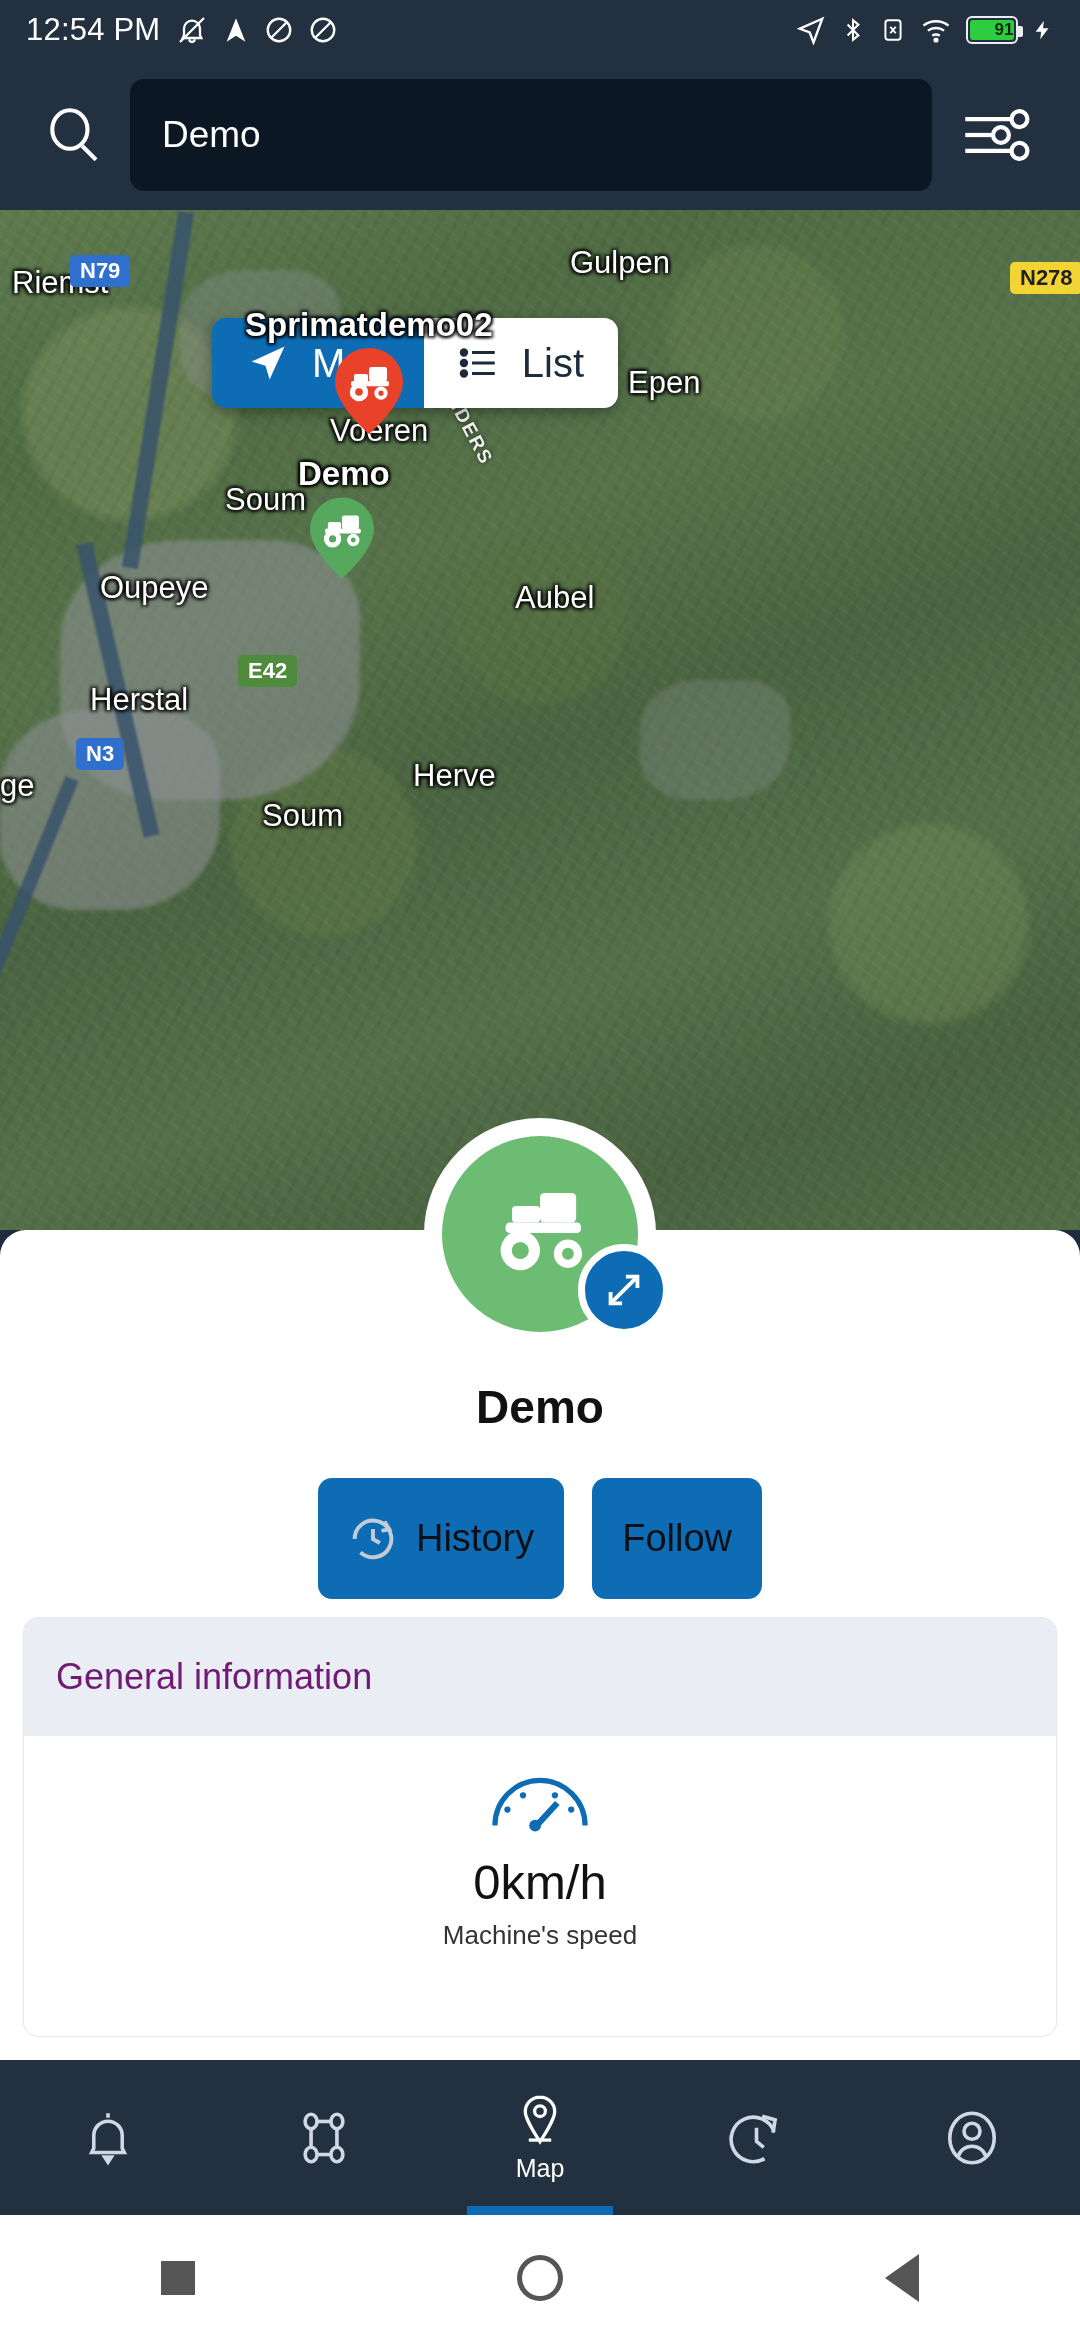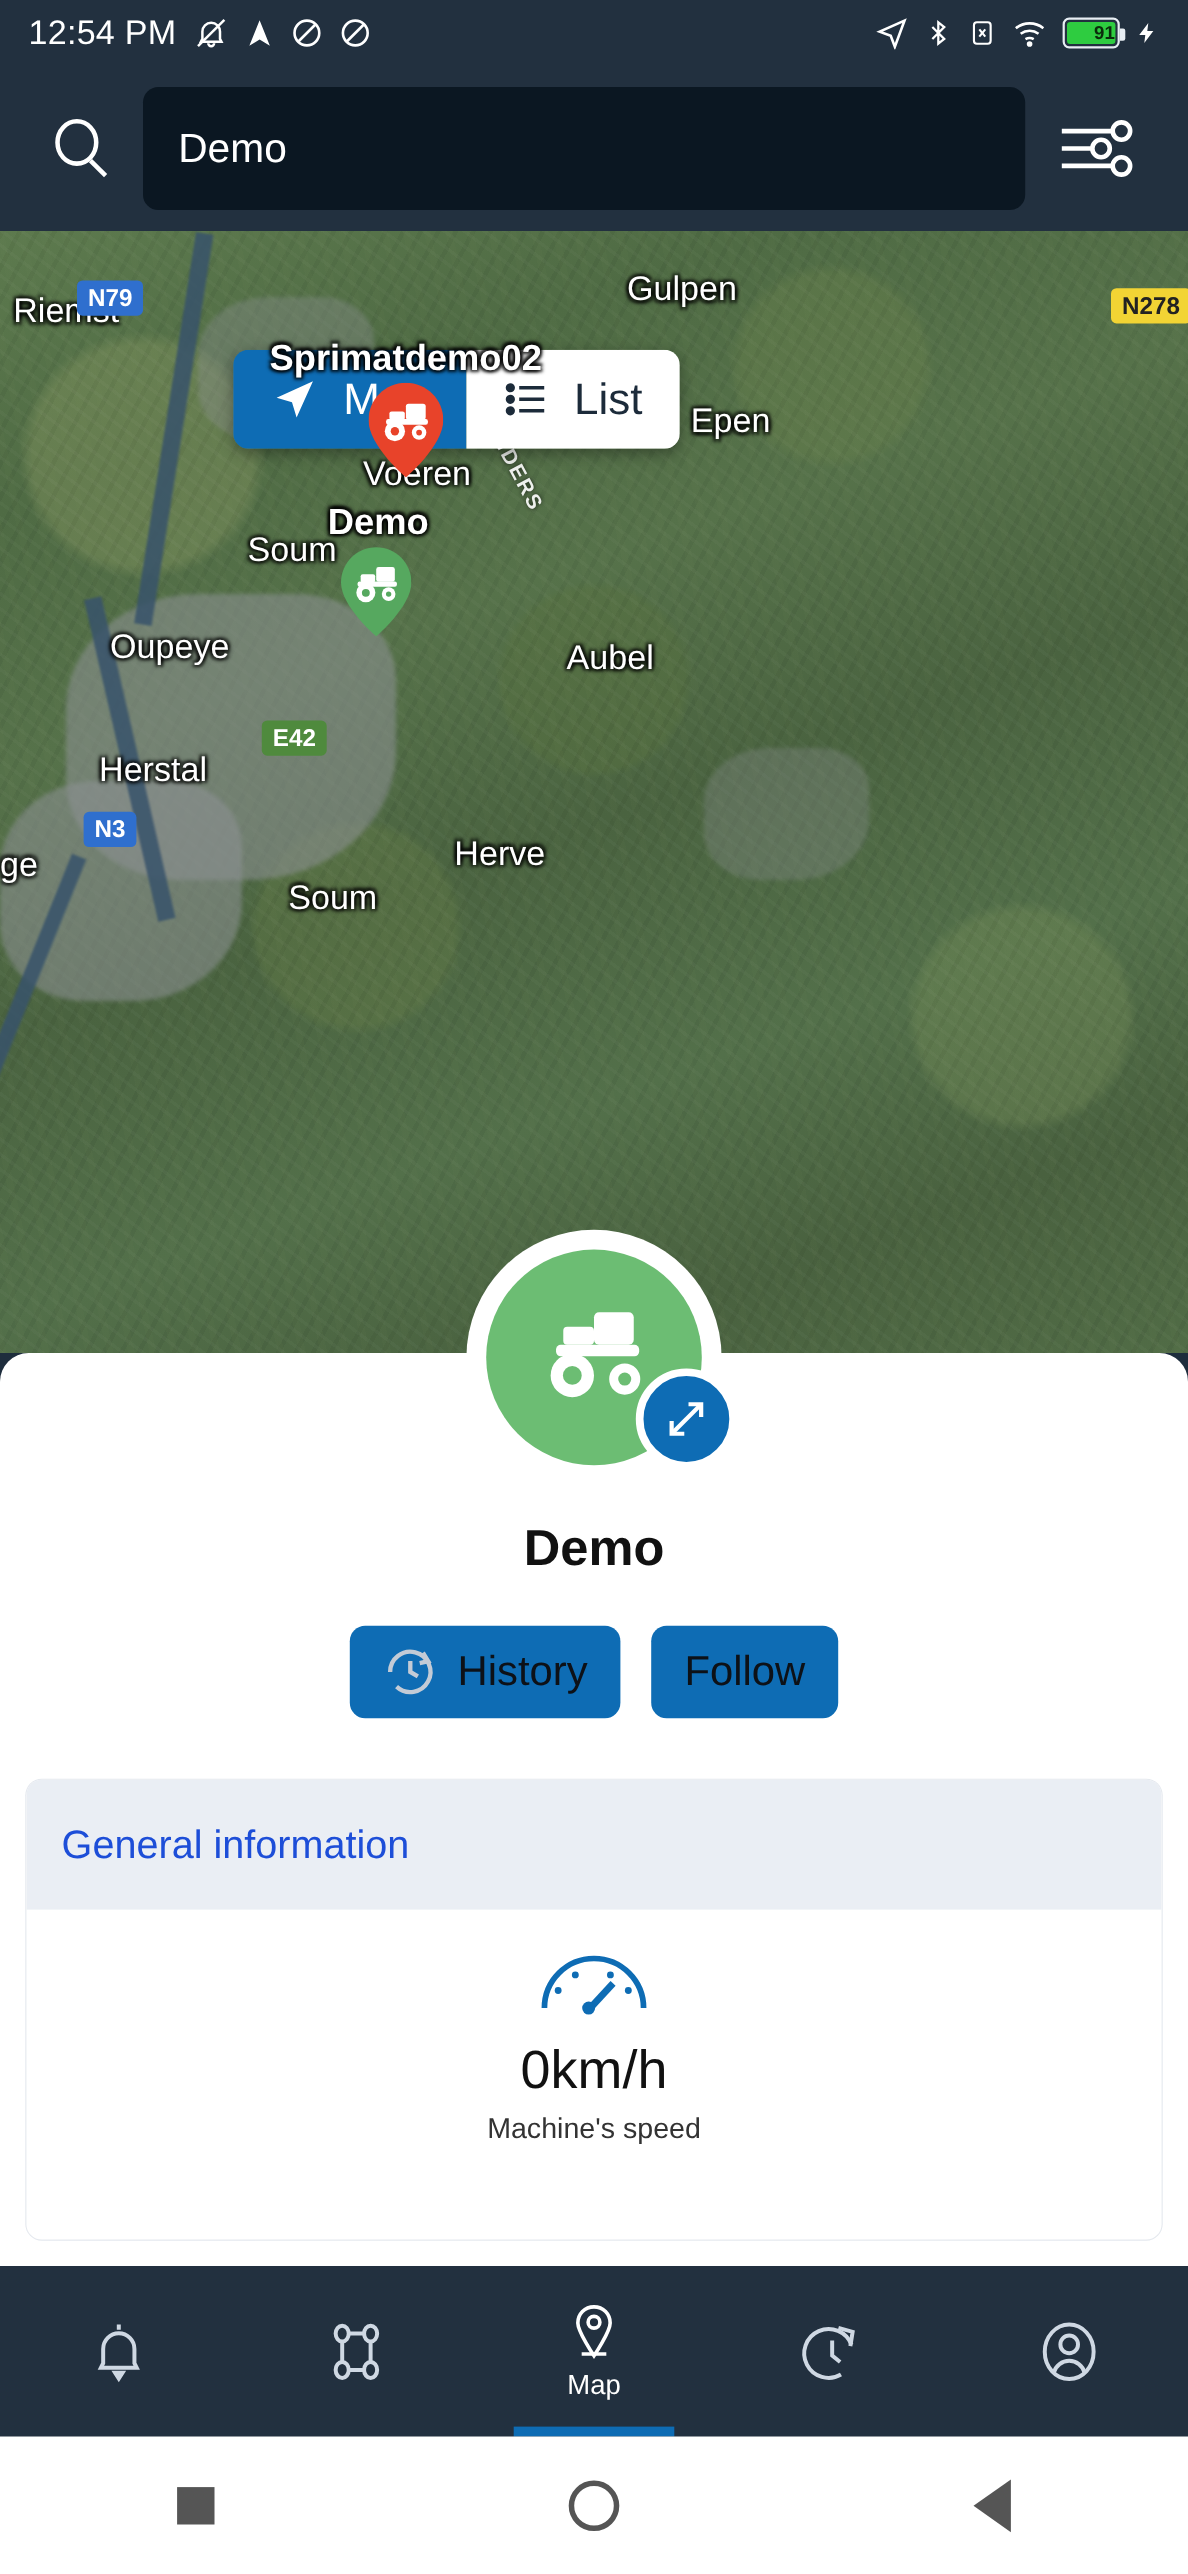--- a/index.html
+++ b/index.html
@@ -136,34 +136,34 @@
   }
   .sheet-title {
     position:absolute; top:150px; left:0; width:100%; text-align:center;
     font-size:46px; font-weight:700; color:#111;
   }
   .actions {
     position:absolute; top:248px; left:0; width:100%;
     display:flex; justify-content:center; align-items:center; gap:28px;
   }
   .btn {
-    display:flex; align-items:center; gap:18px; height:84px; padding:0 30px;
+    display:flex; align-items:center; gap:18px; height:121px; padding:0 30px;
     border-radius:14px; font-size:38px;
   }
   .btn.primary { background:#0e6cb4; color:#0d1117; }
   .btn.outline { background:#fff; color:#111; border:4px solid #111; }
 
   .info-card {
     position:absolute; top:388px; left:24px; width:1032px; height:418px;
     border-radius:14px; overflow:hidden; background:#fff;
     box-shadow:0 0 0 1px #e4e8ee;
   }
   .info-head {
     height:118px; background:#eaeef4; display:flex; align-items:center;
-    padding:0 32px; font-size:36px; color:#1d4ed8;
+    padding:0 32px; font-size:36px; color:#701a75;
   }
   .info-body { display:flex; height:300px; }
   .info-cell {
     flex:1; display:flex; flex-direction:column; align-items:center;
     justify-content:flex-start; padding-top:34px;
   }
   .info-cell + .info-cell { border-left:1px solid #e4e8ee; }
   .info-val { font-size:49px; color:#111; margin-top:18px; }
   .info-lbl { font-size:26px; color:#333; margin-top:10px; }
   .green-dot { width:64px; height:64px; border-radius:50%; background:#6cbd73; }

